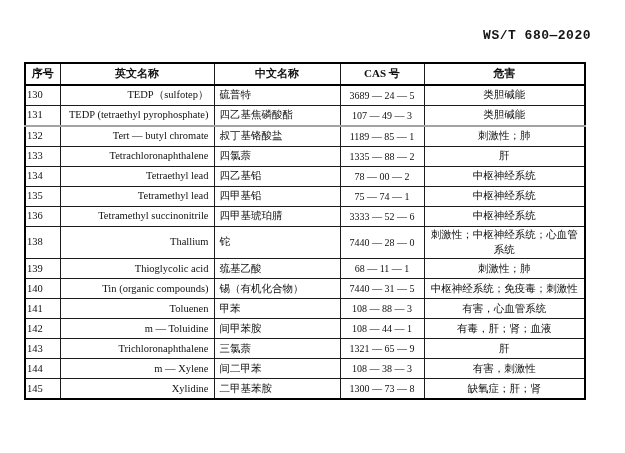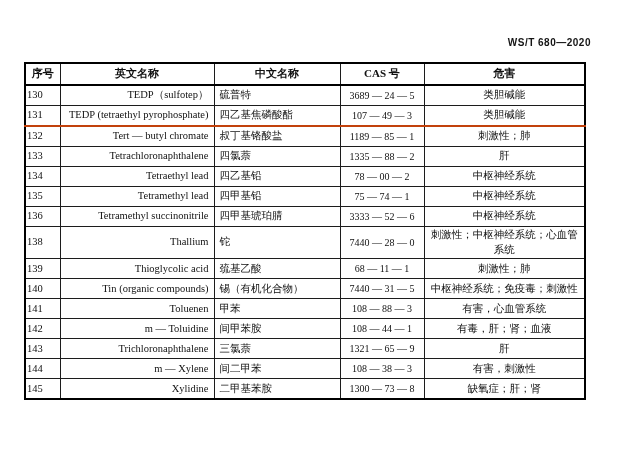--- a/index.html
+++ b/index.html
@@ -10,24 +10,24 @@
   body {
     width: 625px;
     height: 453px;
     position: relative;
     font-family: "Liberation Serif", "DejaVu Serif", serif;
     color: #111;
     overflow: hidden;
   }
   .doc-number {
     position: absolute;
-    top: 37px;
+    top: 28px;
     right: 34px;
-    font-family: Liberation Sans, sans-serif;
-    font-size: 10px;
+    font-family: Liberation Mono, monospace;
+    font-size: 13px;
     font-weight: bold;
     letter-spacing: 0.5px;
     color: #141414;
     white-space: nowrap;
   }
   table.chem-table {
     position: absolute;
     top: 62px;
     left: 24px;
     width: 560px;
@@ -49,21 +49,21 @@
     font-size: 11px;
     height: 18px;
     padding: 1px 2px;
     border-bottom: 2px solid #000;
   }
   .chem-table tbody td {
     height: 17px;
   }
   
   .chem-table tbody tr:nth-child(2) td {
-    border-bottom: 2px solid #c2410c;
+    border-bottom: 2px solid #a3a3a3;
   }
   td.c-no  { text-align: left; padding: 1px 1px; }
   td.c-en  { text-align: right; }
   td.c-zh  { text-align: left; }
   td.c-cas { text-align: center; padding: 1px 2px; white-space: nowrap; font-size: 10px; }
   td.c-haz { text-align: center; }
 </style>
 </head>
 <body>
 

